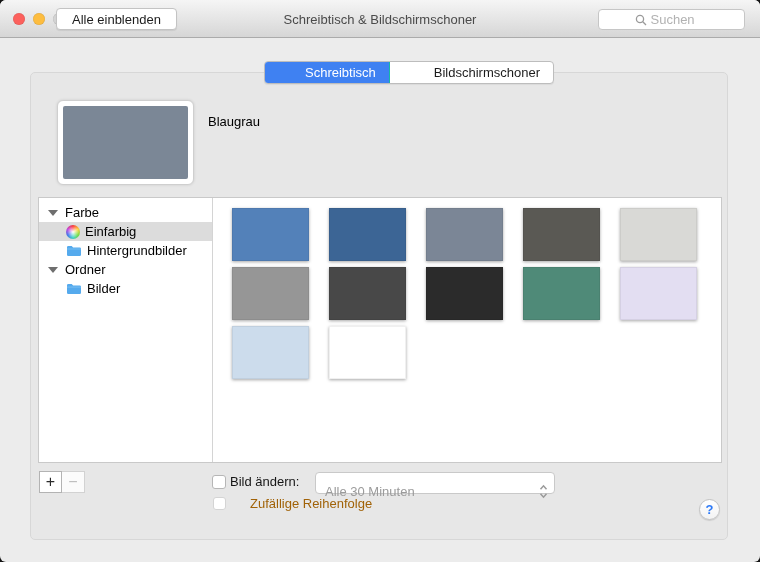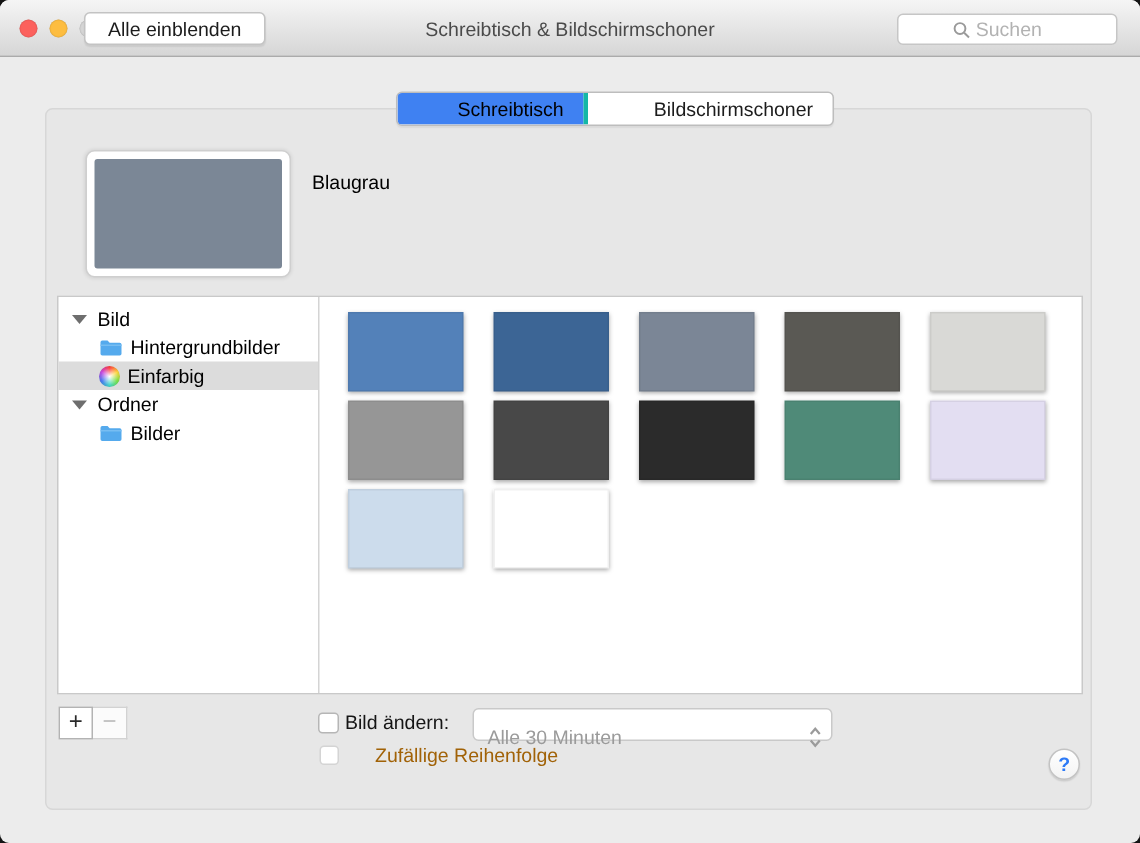--- a/index.html
+++ b/index.html
@@ -31,22 +31,22 @@
   .search-field input::placeholder { color:#b2b2b2; }
 
   
   .tabbox { position:absolute; left:30px; top:72px; width:698px; height:468px;
             background:#e7e7e7; border:1px solid #d7d7d7; border-radius:5px; }
   .segmented { position:absolute; left:264px; top:61px; height:23px; display:flex;
                border:1px solid #bdbdbd; border-radius:4px; overflow:hidden;
                background:#fff; box-shadow:0 1px 1px rgba(0,0,0,.06); z-index:3; }
   .segment { display:flex; align-items:center; justify-content:center; padding:0 13px;
              color:#1c1c1c; cursor:default; }
-  .segment.selected { color:#000000;padding-left:40px; }
-  .segment + .segment { border-left:3px solid #14b8a6;padding-left:44px; }
+  .segment.selected { color:#ffffff;padding-left:40px; }
+  .segment + .segment { border-left:1px solid #14b8a6;padding-left:44px; }
 
   
   .preview-well { position:absolute; left:57px; top:100px; width:137px; height:85px;
                   background:#fff; border:1px solid #cfcfcf; border-radius:6px;
                   box-shadow:0 0 3px rgba(0,0,0,.12); padding:5px; z-index:2; }
   .preview-fill { width:100%; height:100%; border-radius:2px; }
   .preview-label { position:absolute; left:208px; top:114px; color:#000; z-index:2; }
 
   
   .listbox { position:absolute; left:38px; top:197px; width:684px; height:266px;
@@ -129,32 +129,32 @@
 
   <div class="preview-well">
     <div class="preview-fill" style="background-color: rgb(123, 135, 150);"></div>
   </div>
   <div class="preview-label">Blaugrau</div>
 
   <div class="listbox">
     <div class="sidebar">
       <div class="side-row">
         <span class="disclosure"></span>
-        <span>Bild</span>
+        <span>Farbe</span>
+      </div>
+      <div class="side-row child selected">
+        <span class="color-wheel"></span>
+        <span>Einfarbig</span>
       </div>
       <div class="side-row child">
         <svg width="16" height="13" viewBox="0 0 16 13">
           <path d="M1 3.2 Q1 2 2.2 2 h3.5 l1.4 1.5 h6.7 Q15 3.5 15 4.7 v6.1 Q15 12 13.8 12 H2.2 Q1 12 1 10.8 Z" fill="#55aaed"></path>
           <path d="M1 4.6 h14 v1 H1 Z" fill="#77bdf2"></path>
         </svg>
         <span>Hintergrundbilder</span>
-      </div>
-      <div class="side-row child selected">
-        <span class="color-wheel"></span>
-        <span>Einfarbig</span>
       </div>
       <div class="side-row">
         <span class="disclosure"></span>
         <span>Ordner</span>
       </div>
       <div class="side-row child">
         <svg width="16" height="13" viewBox="0 0 16 13">
           <path d="M1 3.2 Q1 2 2.2 2 h3.5 l1.4 1.5 h6.7 Q15 3.5 15 4.7 v6.1 Q15 12 13.8 12 H2.2 Q1 12 1 10.8 Z" fill="#55aaed"></path>
           <path d="M1 4.6 h14 v1 H1 Z" fill="#77bdf2"></path>
         </svg>

